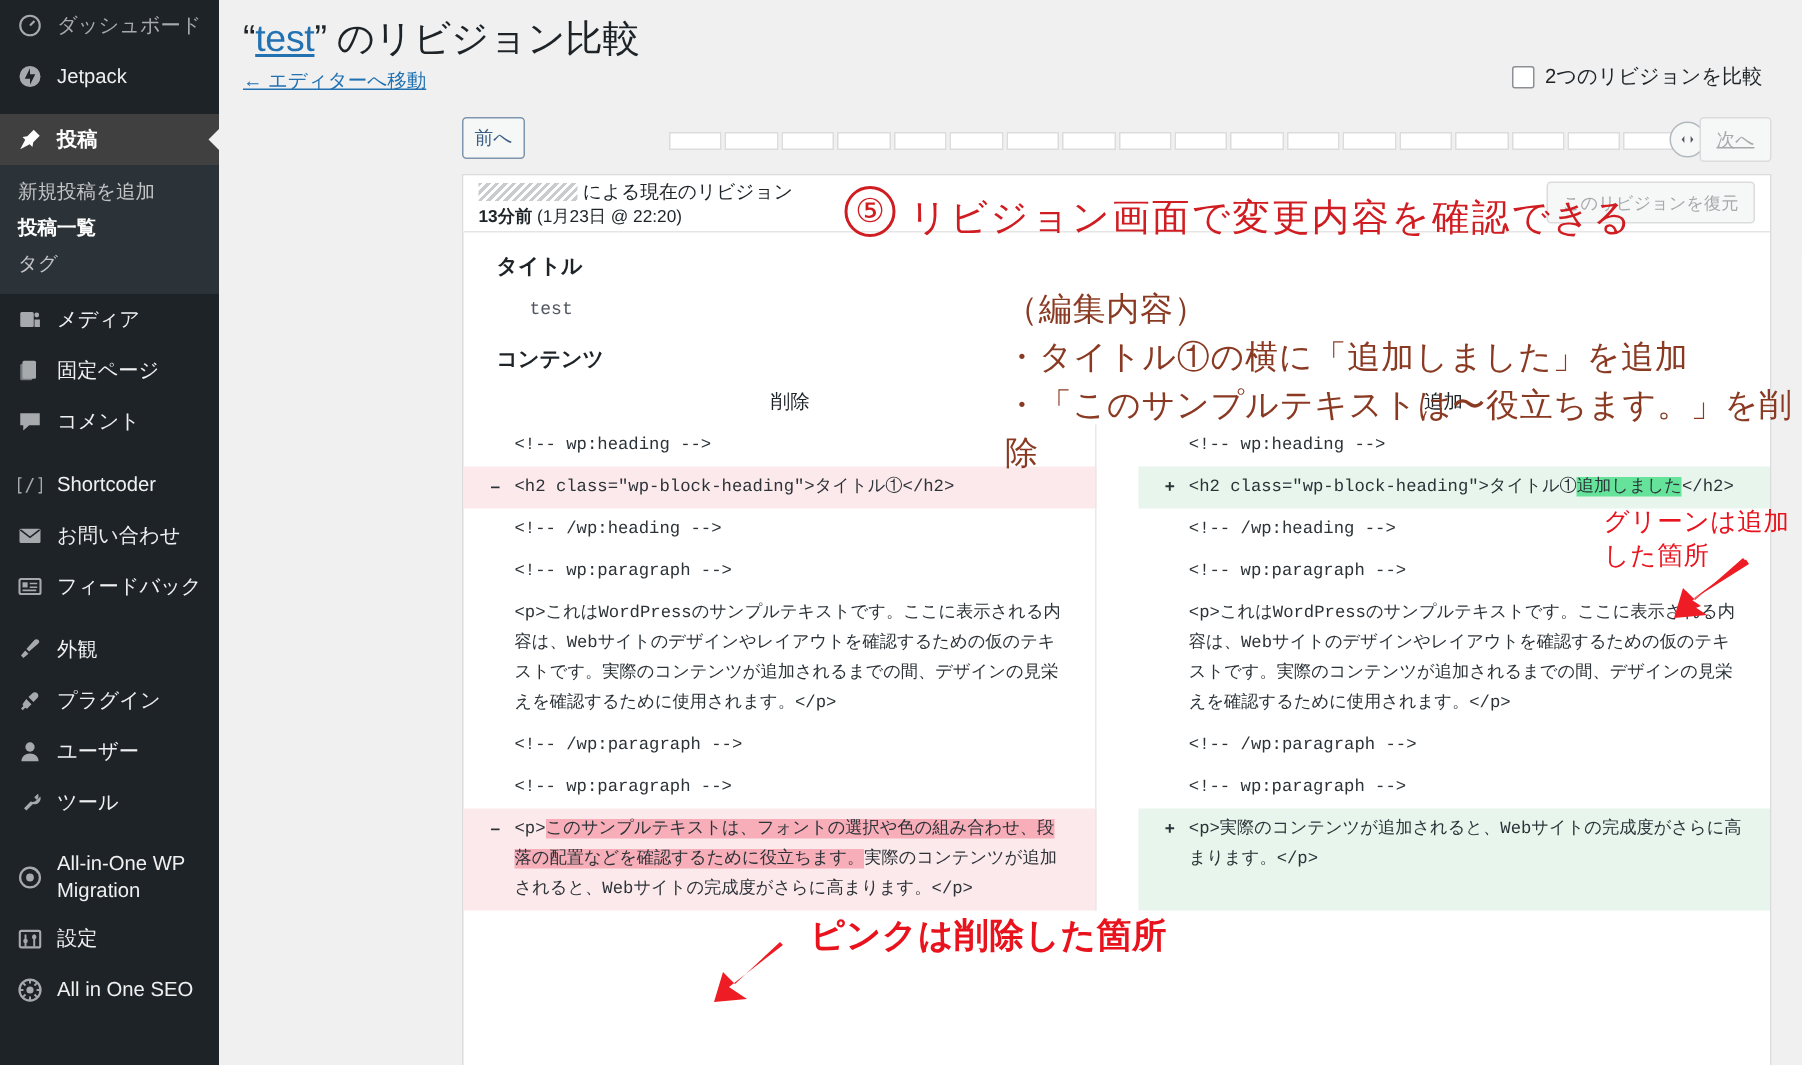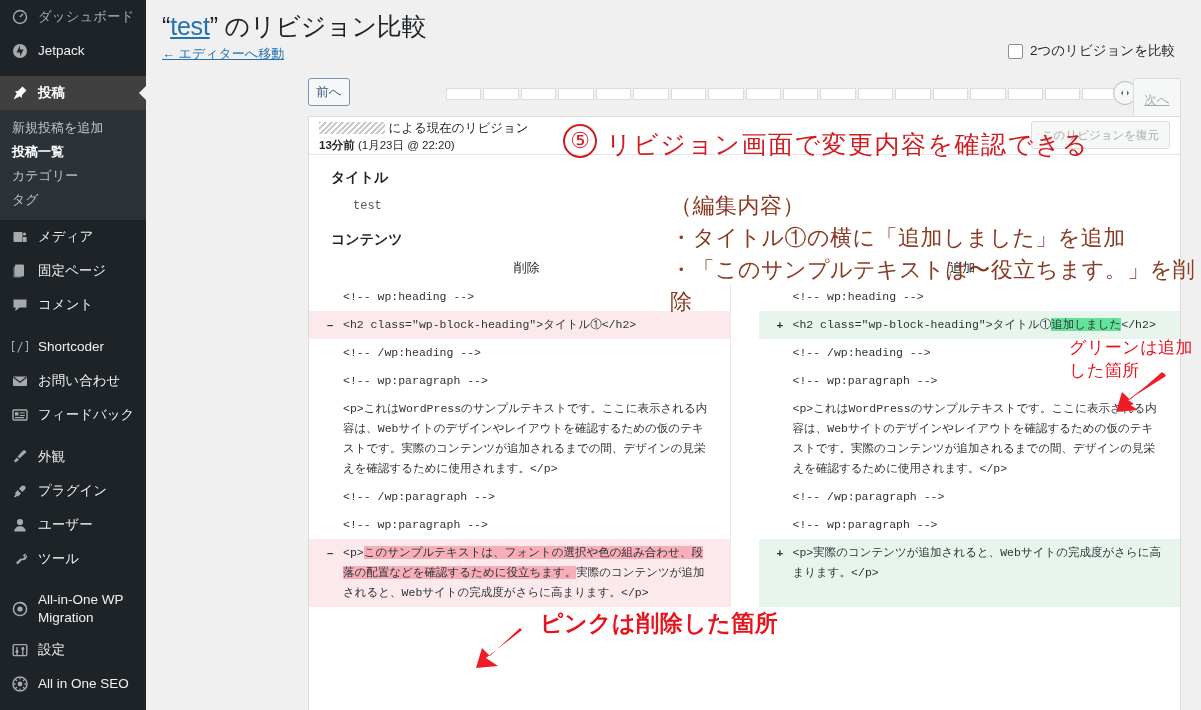--- a/index.html
+++ b/index.html
@@ -83,21 +83,21 @@
   }
   #btn-prev {
     position:absolute; left:0; top:0;
     width:42px; height:28px;
     border:1px solid #7e96ad; border-radius:3px;
     background:#f6f7f7; color:#3c5f85;
     font-size:12.5px; display:flex; align-items:center; justify-content:center;
   }
   #btn-next {
     position:absolute; right:0; top:0;
-    width:48px; height:44px;
+    width:48px; height:30px;
     border:1px solid #dcdcde; border-radius:3px;
     background:#f6f7f7; color:#a7aaad;
     font-size:12.5px; display:flex; align-items:center; justify-content:center;text-decoration:underline;
   }
   #ticks {
     position:absolute; left:138px; top:10px;
     width:672px; height:12px;
     display:flex; gap:2px;
   }
   #ticks .tk {
@@ -232,21 +232,20 @@
       <span class="ico">
         <svg class="icon-svg" viewBox="0 0 16 16">
           <path d="M10.5 1.5 6.2 5.8 3 6.4l1.8 1.8L1.5 14.5l6.3-3.3 1.8 1.8.6-3.2 4.3-4.3z" fill="currentColor"></path>
         </svg>
       </span>
       <span class="lbl">投稿</span>
     </div>
     <div class="submenu">
       <div class="sub">新規投稿を追加</div>
       <div class="sub active">投稿一覧</div>
-      <div class="sub">カテゴリー</div>
       <div class="sub">タグ</div>
     </div>
     <div class="nav-item">
       <span class="ico">
         <svg class="icon-svg" viewBox="0 0 16 16">
           <rect x="1.5" y="3" width="9" height="10" rx="1" fill="currentColor"></rect>
           <circle cx="12.5" cy="5" r="1.6" fill="currentColor"></circle>
           <rect x="11" y="8" width="3.6" height="5" fill="currentColor"></rect>
         </svg>
       </span>

